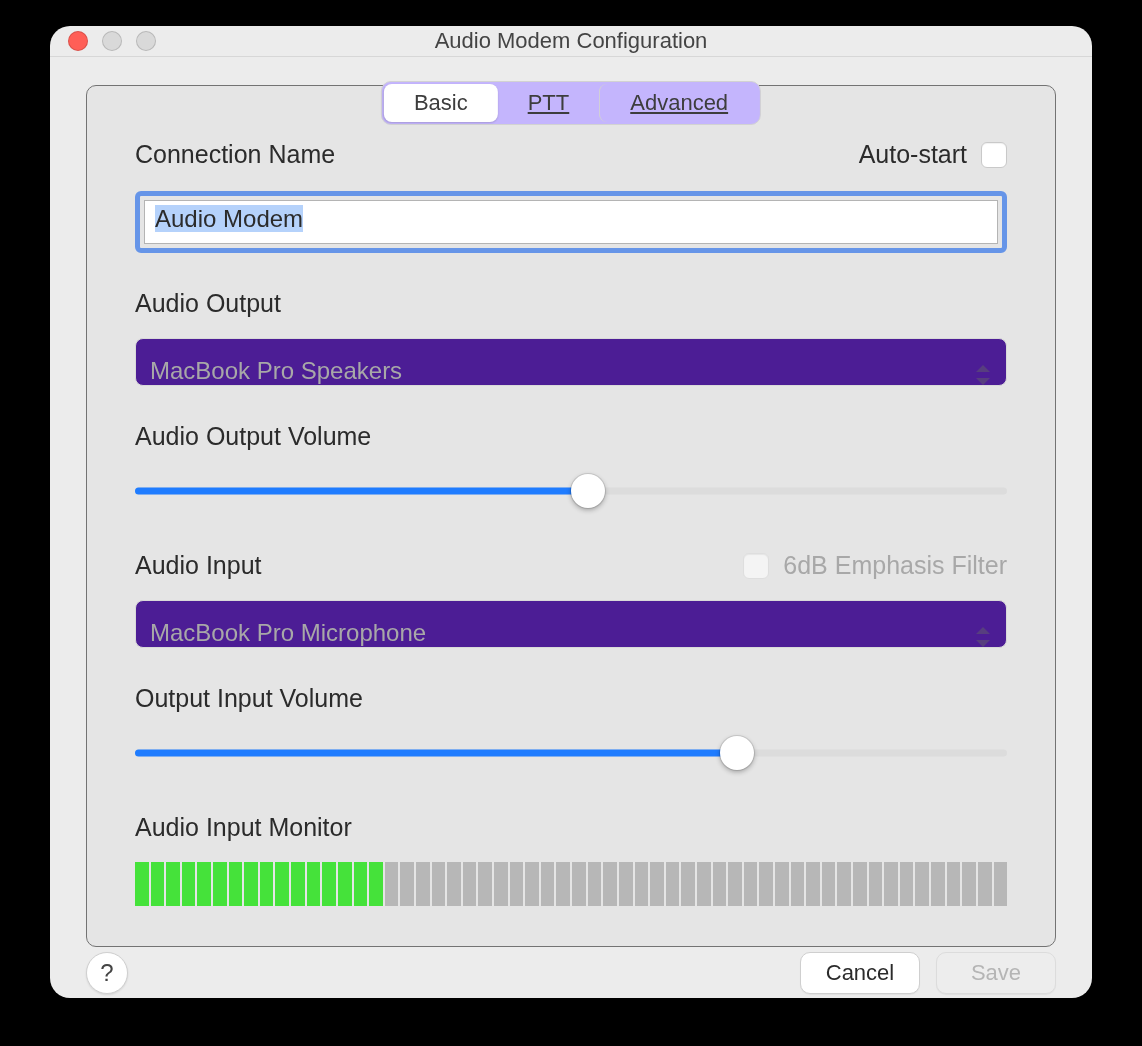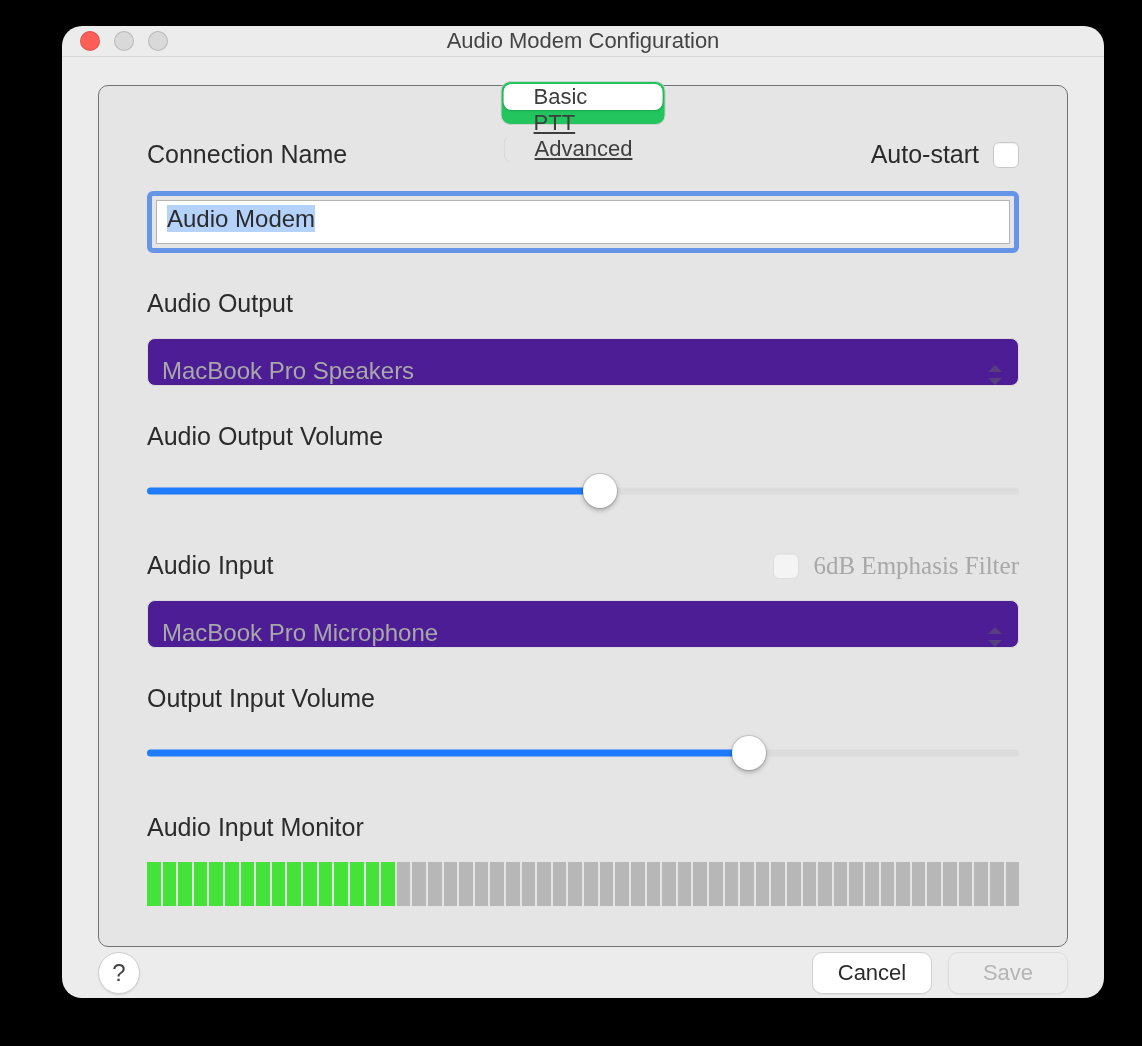--- a/index.html
+++ b/index.html
@@ -19,21 +19,21 @@
     margin: 0;
     background: #000;
     width: 1142px;
     height: 1046px;
     font-family: -apple-system, "Helvetica Neue", Arial, sans-serif;
     color: var(--text);
     font-size: 24px;
   }
   .window {
     position: absolute;
-    left: 62px;
+    left: 50px;
     top: 26px;
     width: 1042px;
     height: 972px;
     background: var(--win-bg);
     border-radius: 20px;
     box-shadow: 0 30px 60px rgba(0,0,0,.5), 0 0 0 1px rgba(0,0,0,.14);
     display: flex;
     flex-direction: column;
     overflow: hidden;
   }
@@ -70,27 +70,26 @@
   .tablayer {
     position: relative;
     height: 46px;
     margin-top: 24px;
   }
   .tabs {
     position: absolute;
     left: 50%;
     transform: translateX(-50%);
     display: flex;
-    background: #22c55e;
+    background: #c4b5fd;
     border: 1px solid #d2d2d2;
     border-radius: 10px;
     height: 44px;
     padding: 2px;
     z-index: 2;
-    flex-direction: column;
   }
   .tab {
     border: none;
     background: transparent;
     font: inherit;
     font-size: 22px;
     color: #3d3d3d;
     padding: 0 30px;
     border-radius: 8px;
     cursor: default;
@@ -122,21 +121,21 @@
   }
   .row-label {
     display: flex;
     justify-content: space-between;
     align-items: center;
   }
   .label {
     font-size: 25px;
     color: #2b2b2b;
   }
-  .label-dim { color: var(--text-dim); font-family: Liberation Serif, serif; }
+  .label-dim { color: var(--text-dim); }
 
   
   .checkwrap {
     display: flex;
     align-items: center;
     gap: 14px;
     font-size: 25px;
     justify-content: space-between;
   }
   .checkbox {

